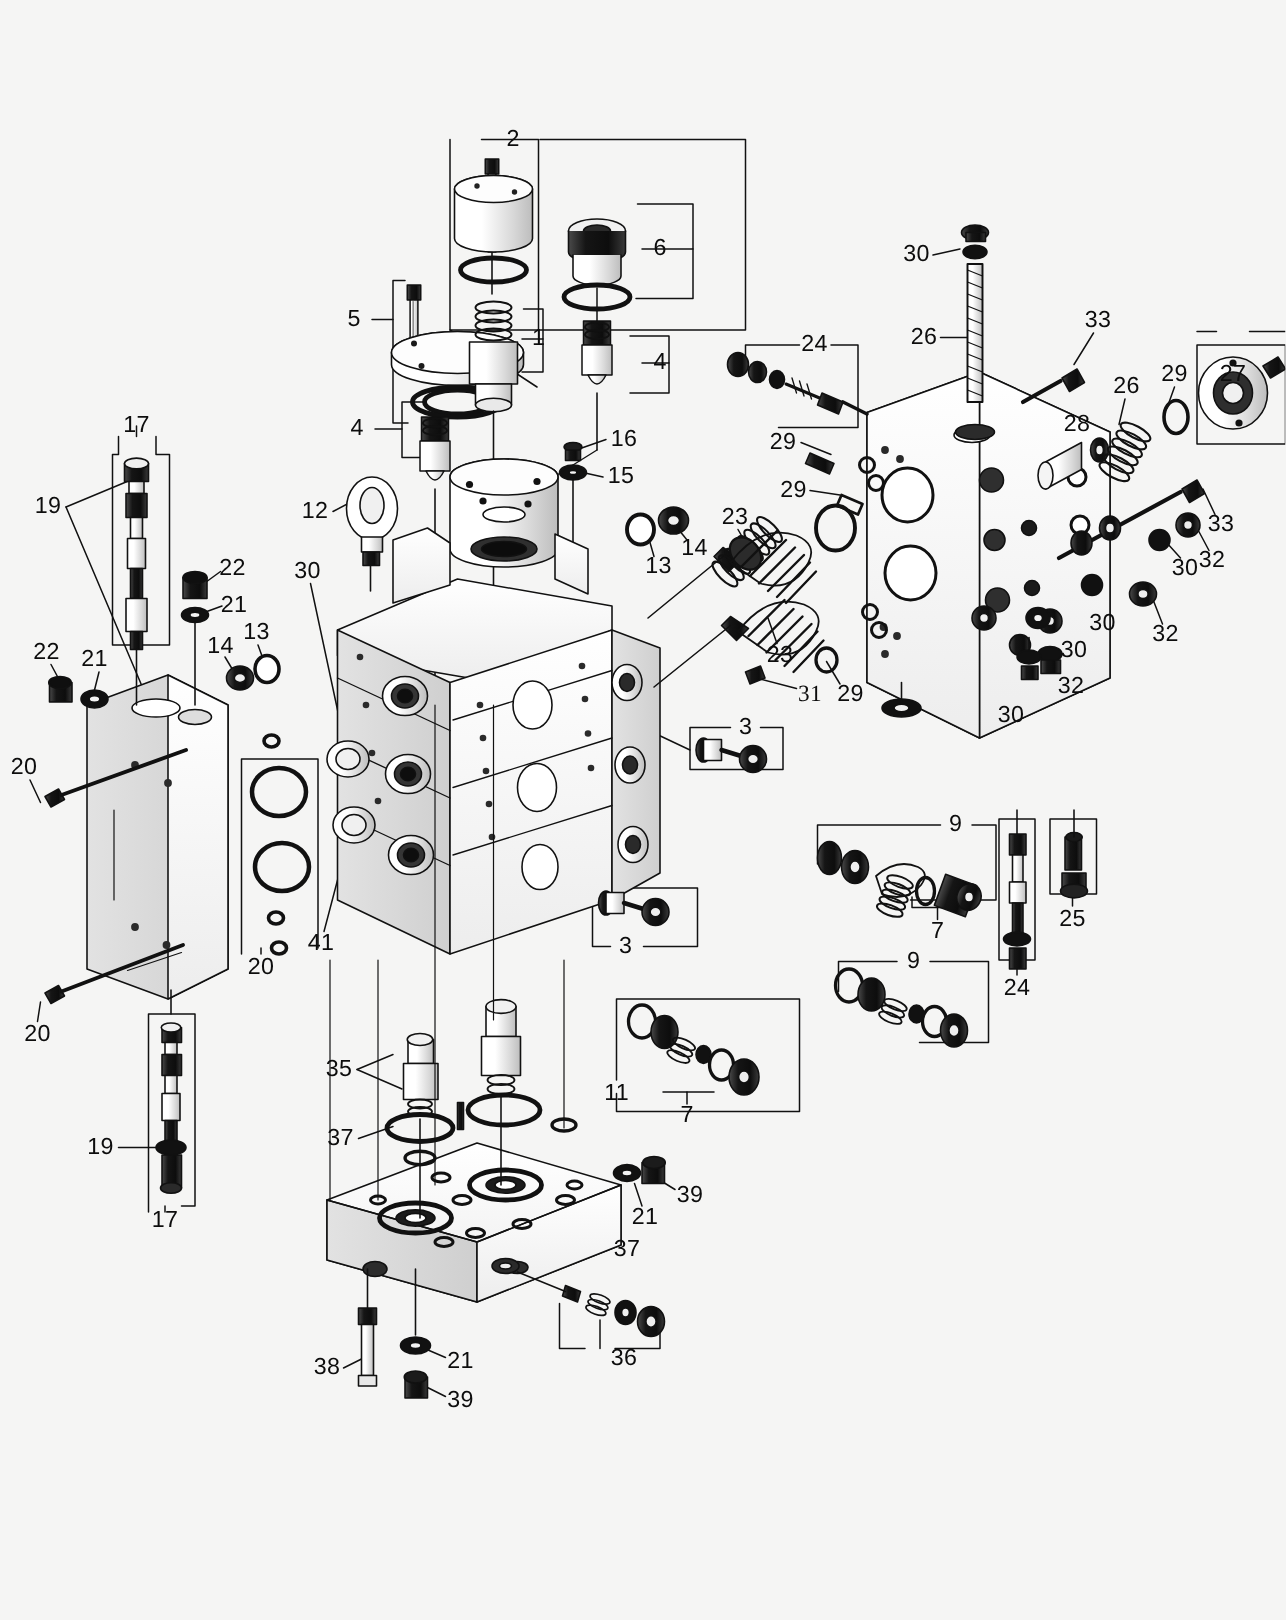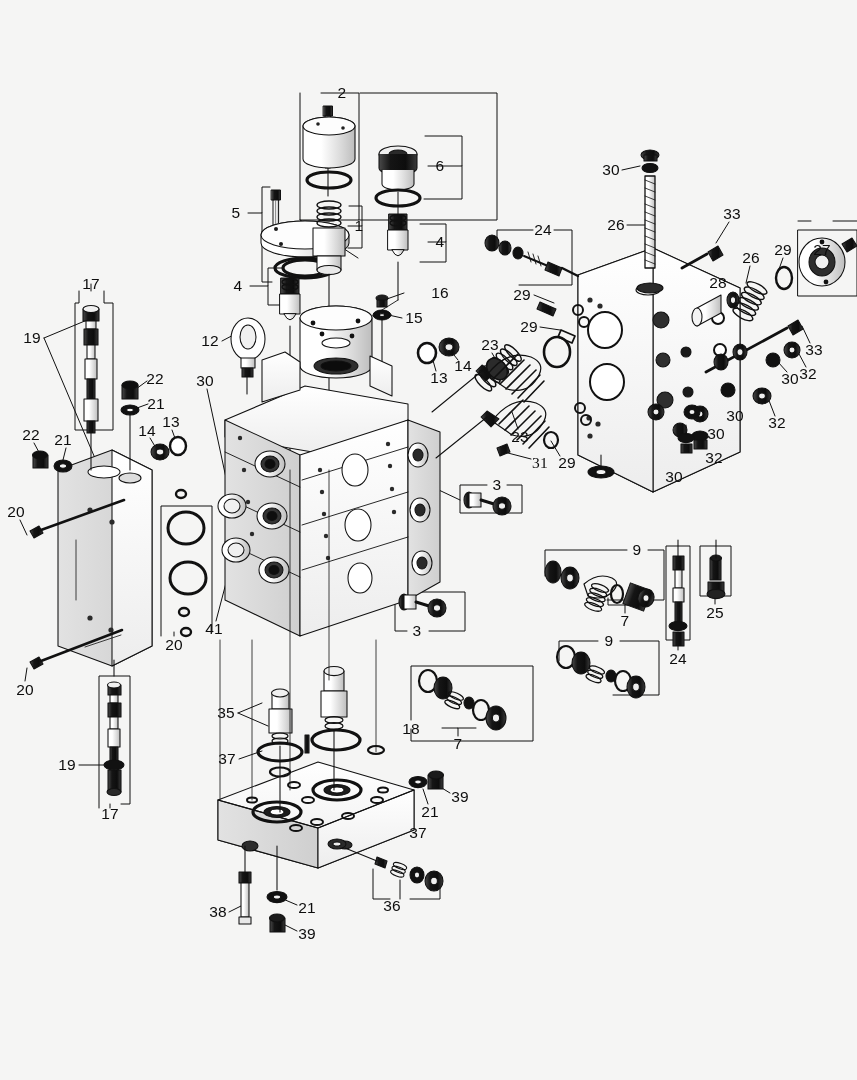--- a/index.html
+++ b/index.html
@@ -830,21 +830,21 @@
   </g>
 </svg>
 
 <div id="labels">
       <div class="lbl" style="left: 342px; top: 93px;">2</div>
       <div class="lbl" style="left: 440px; top: 166px;">6</div>
       <div class="lbl" style="left: 236px; top: 213px;">5</div>
       <div class="lbl" style="left: 359px; top: 226px;">1</div>
       <div class="lbl" style="left: 440px; top: 242px;">4</div>
       <div class="lbl" style="left: 238px; top: 286px;">4</div>
-      <div class="lbl" style="left: 416px; top: 293px; margin-left: 24px;">16</div>
+      <div class="lbl" style="left: 416px; top: 293px;">16</div>
       <div class="lbl" style="left: 414px; top: 318px;">15</div>
       <div class="lbl" style="left: 210px; top: 341px;">12</div>
       <div class="lbl" style="left: 439px; top: 378px;">13</div>
       <div class="lbl" style="left: 463px; top: 366px;">14</div>
       <div class="lbl" style="left: 91px; top: 284px;">17</div>
       <div class="lbl" style="left: 32px; top: 338px;">19</div>
       <div class="lbl" style="left: 155px; top: 379px;">22</div>
       <div class="lbl" style="left: 156px; top: 404px;">21</div>
       <div class="lbl" style="left: 31px; top: 435px;">22</div>
       <div class="lbl" style="left: 63px; top: 440px;">21</div>
@@ -877,28 +877,28 @@
       <div class="lbl" style="left: 735px; top: 416px;">30</div>
       <div class="lbl" style="left: 777px; top: 423px;">32</div>
       <div class="lbl" style="left: 716px; top: 434px;">30</div>
       <div class="lbl" style="left: 714px; top: 458px;">32</div>
       <div class="lbl" style="left: 674px; top: 477px;">30</div>
       <div class="lbl" style="left: 637px; top: 550px;">9</div>
       <div class="lbl" style="left: 625px; top: 621px;">7</div>
       <div class="lbl" style="left: 609px; top: 641px;">9</div>
       <div class="lbl" style="left: 678px; top: 659px;">24</div>
       <div class="lbl" style="left: 715px; top: 613px;">25</div>
-      <div class="lbl" style="left: 411px; top: 729px;">18</div>
+      <div class="lbl" style="left: 411px; top: 729px;">11</div>
       <div class="lbl" style="left: 458px; top: 744px;">7</div>
       <div class="lbl" style="left: 226px; top: 713px;">35</div>
       <div class="lbl" style="left: 227px; top: 759px;">37</div>
       <div class="lbl" style="left: 460px; top: 797px;">39</div>
       <div class="lbl" style="left: 430px; top: 812px;">21</div>
       <div class="lbl" style="left: 418px; top: 833px;">37</div>
       <div class="lbl" style="left: 67px; top: 765px;">19</div>
       <div class="lbl" style="left: 110px; top: 814px;">17</div>
       <div class="lbl" style="left: 218px; top: 912px; text-align: right;">38</div>
       <div class="lbl" style="left: 307px; top: 908px;">21</div>
       <div class="lbl" style="left: 307px; top: 934px;">39</div>
-      <div class="lbl" style="left: 392px; top: 906px; text-align: right;">36</div>
+      <div class="lbl" style="left: 416px; top: 906px; text-align: right;">36</div>
     </div>
 
 </div>
 
 </body></html>

